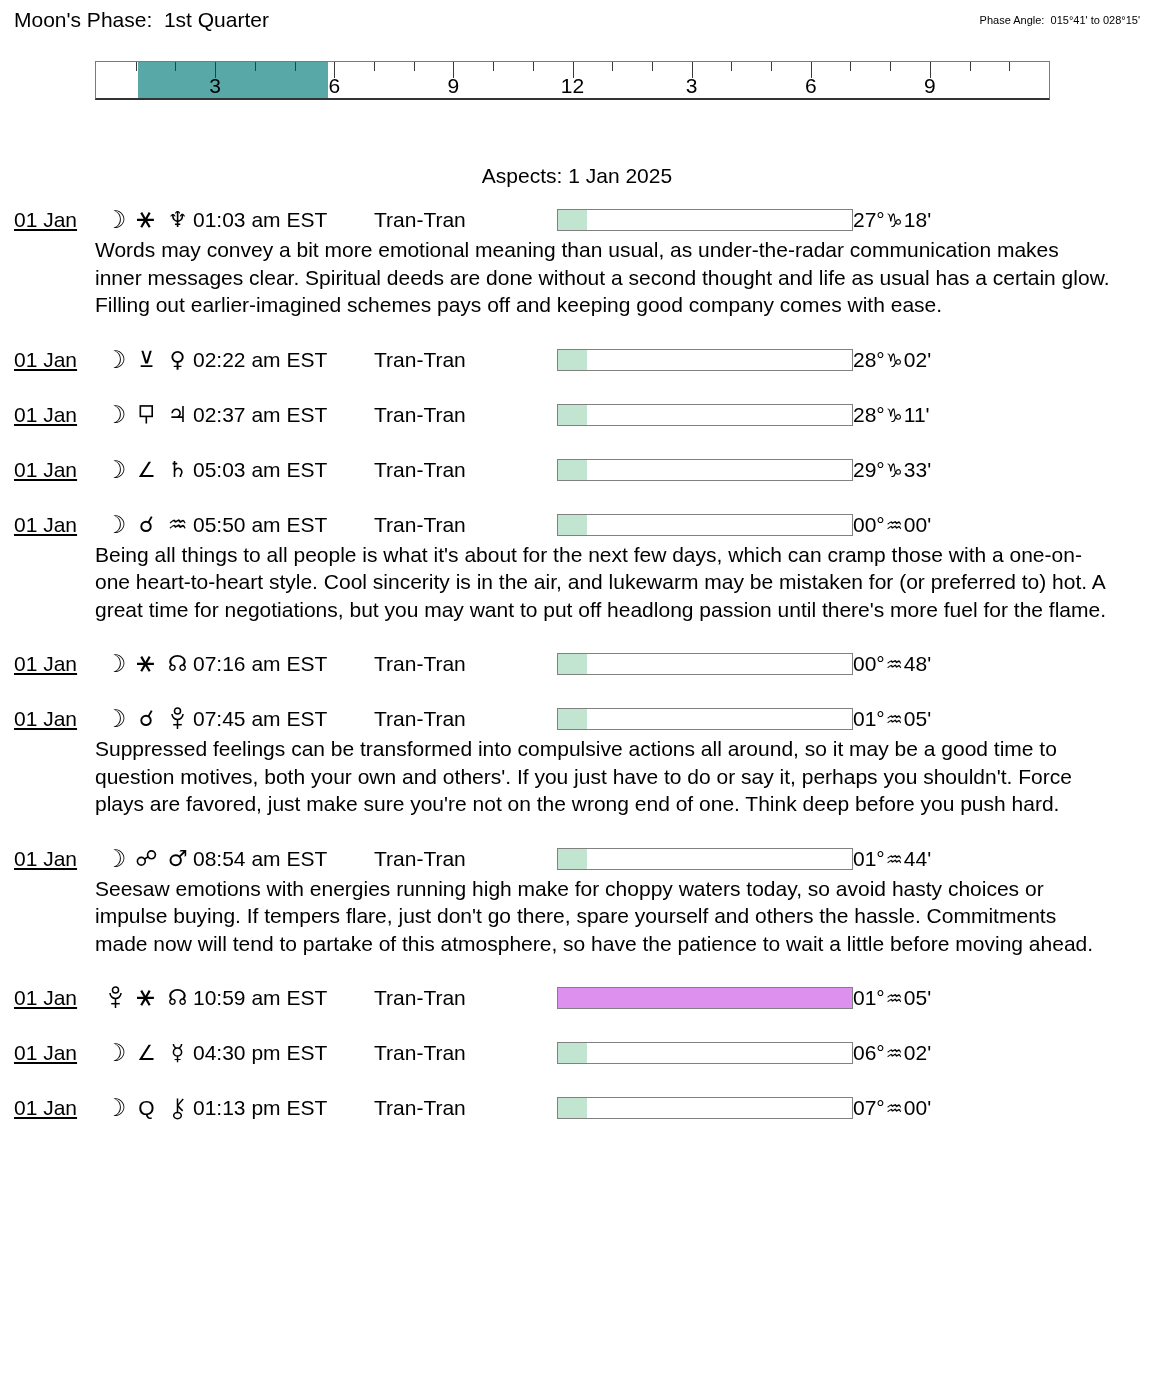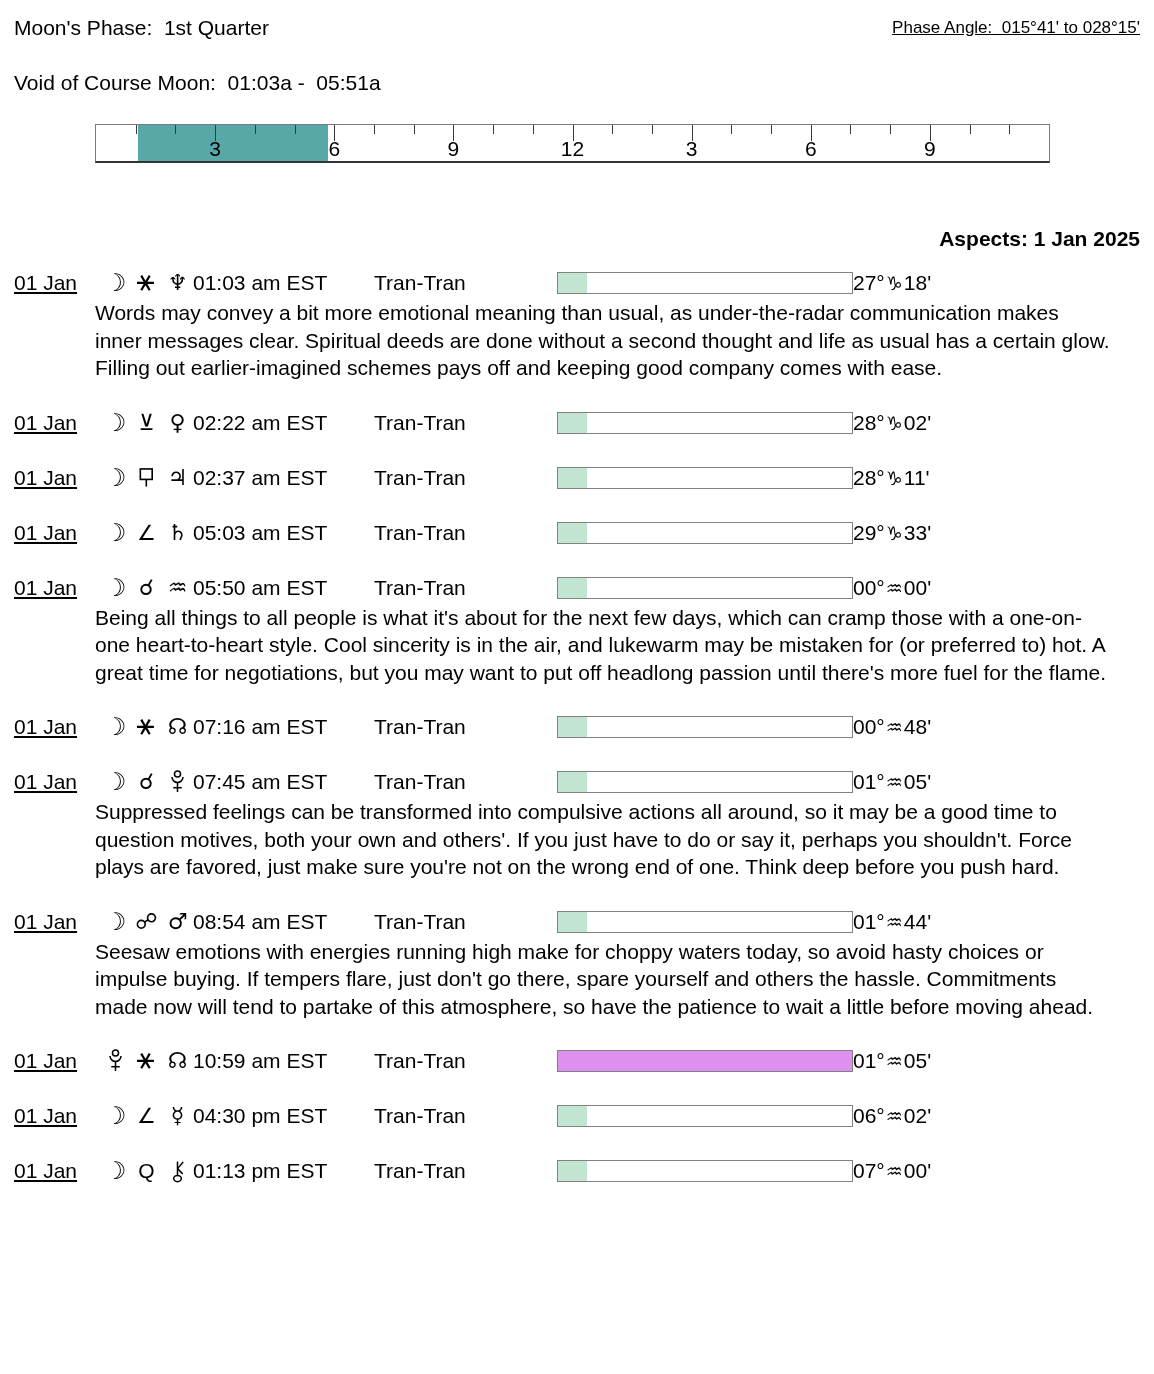--- a/index.html
+++ b/index.html
@@ -3,31 +3,31 @@
 <meta charset="utf-8">
 <style>
   html,body{margin:0;padding:0;background:#fff;}
   body{
     width:1154px;height:1374px;box-sizing:border-box;
     padding:6px 14px 0 14px;
     font-family:"Liberation Sans","DejaVu Sans",sans-serif;
     font-size:21px;color:#000;overflow:hidden;
   }
   .hline{height:28px;line-height:28px;margin-bottom:27px;white-space:pre-wrap;}
-  .topline{display:flex;justify-content:space-between;align-items:flex-start;margin-top:8px;}
-  .phase-angle{font-size:17px;line-height:20px;padding-top:4px;white-space:pre-wrap;text-decoration:underline;}
+  .topline{display:flex;justify-content:space-between;align-items:flex-start;}
+  .phase-angle{font-size:11px;line-height:20px;padding-top:4px;white-space:pre-wrap;}
   
   .ruler{position:relative;margin-left:81px;width:953px;height:36px;
          border:1px solid #7a7a7a;border-bottom:2px solid #333;background:#fff;}
   .ruler .hl{position:absolute;top:0;bottom:0;}
   .tick{position:absolute;top:0;width:1px;height:9px;background:#3a3a3a;}
   .tick.major{height:16px;}
   .rlabel{position:absolute;bottom:0;transform:translateX(-50%);line-height:24px;font-size:21px;}
   
-  .section-title{margin-top:62px;margin-bottom:16px;text-align:right;height:28px;line-height:28px;font-weight:bold;}
+  .section-title{margin-top:62px;margin-bottom:16px;text-align:center;height:28px;line-height:28px;}
   .row{display:flex;align-items:center;height:28px;margin-bottom:27px;}
   .row.has-note{margin-bottom:2px;}
   .c-date{width:86px;text-decoration:underline;}
   .g{width:31px;display:flex;justify-content:center;align-items:center;
      font-family:"DejaVu Sans",sans-serif;font-size:22px;line-height:28px;}
   .g svg{display:block;}
   .g .rot{display:inline-block;transform:rotate(90deg);}
   .g-moon{font-size:24px;}
   .g-sextile{font-size:27px;}
   .g-semisquare{font-size:21px;}
@@ -41,21 +41,20 @@
   .note{margin:0 0 27px 81px;width:1016px;line-height:27.5px;}
 </style>
 </head>
 <body>
 
 <div>
   <div class="hline topline">
     <span>Moon's Phase:  1st Quarter</span>
     <span class="phase-angle">Phase Angle:  015°41' to 028°15'</span>
   </div>
-  <div class="hline">Void of Course Moon:  01:03a -  05:51a</div>
   <div class="ruler">
       <div class="hl" style="left: 4.375%; width: 20%; background: rgb(88, 168, 168);"></div>
       <div class="tick" style="left: 4.16667%;"></div>
       <div class="tick" style="left: 8.33333%;"></div>
       <div class="tick major" style="left: 12.5%;"></div>
       <div class="tick" style="left: 16.6667%;"></div>
       <div class="tick" style="left: 20.8333%;"></div>
       <div class="tick major" style="left: 25%;"></div>
       <div class="tick" style="left: 29.1667%;"></div>
       <div class="tick" style="left: 33.3333%;"></div>

